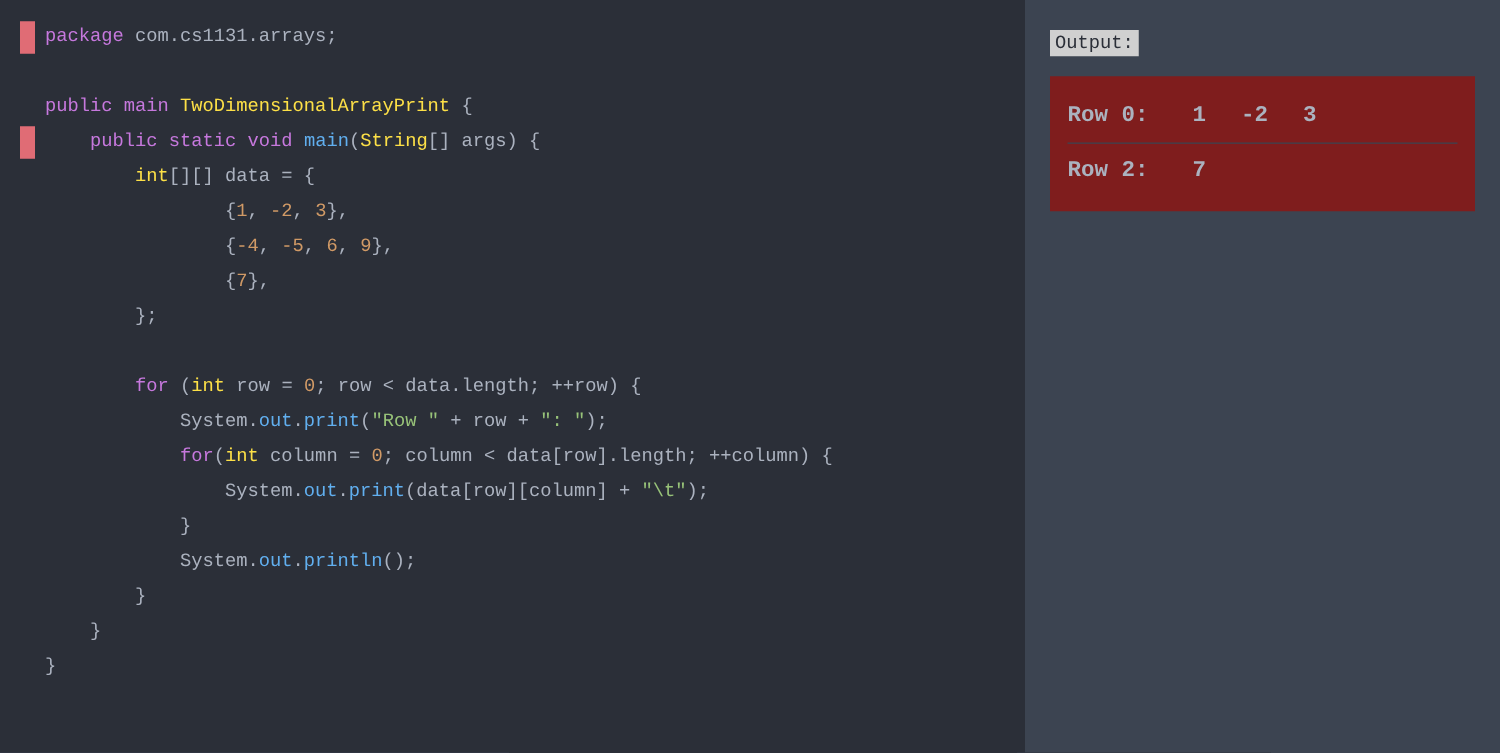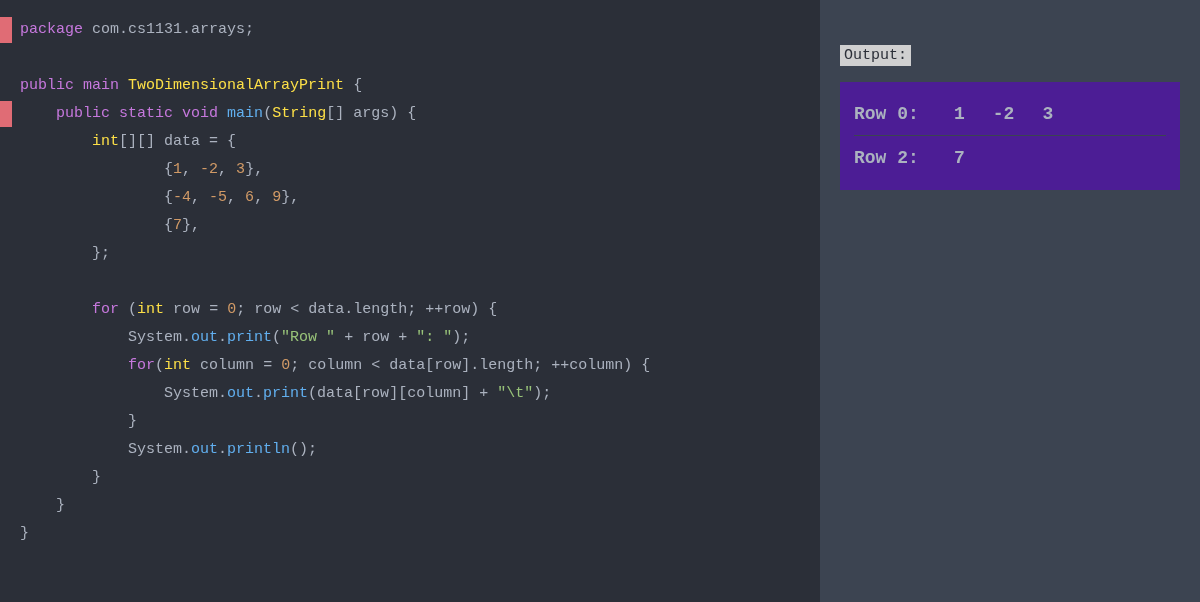--- a/index.html
+++ b/index.html
@@ -21,20 +21,21 @@
       overflow: hidden;
       position: relative;
     }
 
     .code-line {
       display: flex;
       align-items: baseline;
       min-height: 26px;
       padding: 1px 0;
       position: relative;
+      margin-left: 16px;
     }
 
     .line-indicator {
       width: 12px;
       min-width: 12px;
       background-color: #e06c75;
       align-self: stretch;
       margin-right: 0;
     }
     .line-indicator.empty {
@@ -68,25 +69,24 @@
 
     .output-label {
       font-size: 15px;
       color: #abb2bf;
       background-color: #d0d0d0;
       color: #2b2f38;
       display: inline-block;
       padding: 2px 4px;
       margin-bottom: 16px;
       font-family: 'Courier New', Courier, monospace;
-      margin-top: 21px;
     }
 
     .output-table {
-      background-color: #4c1d95;
+      background-color: #7f1d1d;
       padding: 10px 14px;
       width: 100%;
     }
 
     .output-row {
       display: flex;
       align-items: center;
       min-height: 44px;
       font-size: 18px;
       color: #abb2bf;

